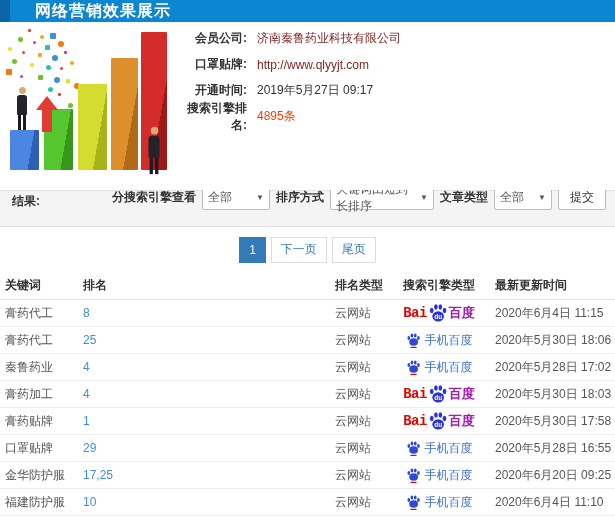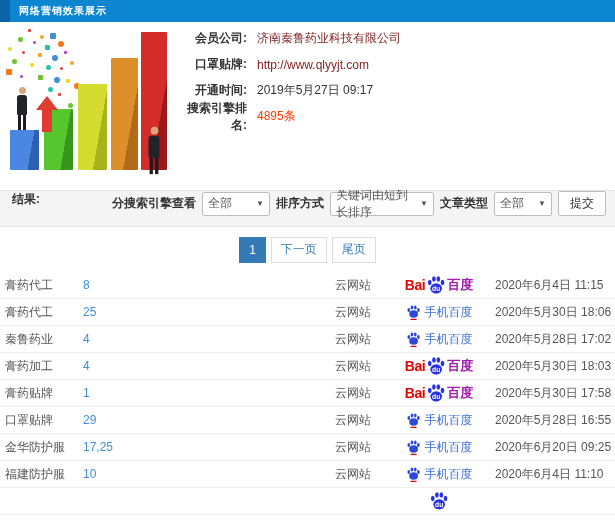--- a/index.html
+++ b/index.html
@@ -2,21 +2,21 @@
 <html><head>
 <meta charset="utf-8">
 <style>
   * { margin:0; padding:0; box-sizing:border-box; }
   html,body { width:615px; height:520px; overflow:hidden; background:#fff;
     font-family:"Liberation Sans","DejaVu Sans",sans-serif; font-size:12px; color:#333; }
 
   
   .top-bar { position:relative; height:22px; background:#0c86d0; display:flex; align-items:center; }
   .top-bar .edge { position:absolute; left:0; top:0; width:10px; height:22px; background:#0b64a8; }
-  .top-bar .title { color:#fff; font-weight:bold; font-size:10px; margin-left:19px; letter-spacing:1px; }
+  .top-bar .title { color:#fff; font-weight:bold; font-size:16px; margin-left:35px; letter-spacing:1px; }
 
   
   .info-section { position:relative; height:168px; background:#fff; }
 
   
   .clipart { position:absolute; left:0; top:3px; width:175px; height:155px; }
   .bar { position:absolute; bottom:10px; border-radius:1px; }
   .bar-blue   { left:10px;  width:29px; height:40px;  background:linear-gradient(100deg,#4b86e0 68%,#2f5fb5 68%); }
   .bar-green  { left:44px;  width:29px; height:61px;  background:linear-gradient(100deg,#55c62e 68%,#38961c 68%); }
   .bar-yellow { left:78px;  width:29px; height:86px;  background:linear-gradient(100deg,#d3dc2f 68%,#a8b31c 68%); }
@@ -37,21 +37,21 @@
   
   .info-rows { position:absolute; left:175px; top:8px; width:430px; }
   .info-row { display:flex; align-items:center; margin-bottom:9px; height:17px; }
   .info-label { width:72px; text-align:right; font-weight:bold; color:#333; }
   .info-value { margin-left:10px; }
   .v-link { color:#7f1d1d; text-decoration:none; cursor:pointer; }
   .v-red { color:#ff3c00; }
 
   
   .filter-bar { height:37px; background:#f4f4f4; border-top:1px solid #e3e3e3; border-bottom:1px solid #e3e3e3;
-    display:flex; align-items:flex-start; padding:0 9px 0 12px; }
+    display:flex; align-items:flex-end; padding:0 9px 16px 12px; }
   .filter-bar .result-label { font-weight:bold; }
   .filter-right { margin-left:auto; display:flex; align-items:center; gap:6px; }
   .filter-right label { font-weight:bold; }
   .fake-select { display:flex; align-items:center; justify-content:space-between; height:24px; background:#fff;
     border:1px solid #bdbdbd; border-radius:2px; padding:0 5px; color:#555; cursor:pointer; }
   .sel-engine { width:68px; } .sel-sort { width:104px; } .sel-article { width:58px; }
   .caret { font-size:8px; color:#555; margin-left:4px; }
   .submit-btn { height:25px; padding:0 11px; background:#fff; border:1px solid #bdbdbd; border-radius:2px;
     font-size:12px; color:#333; cursor:pointer; font-family:inherit; }
 
@@ -68,21 +68,21 @@
   .c1 { width:83px; padding-left:5px; }
   .c2 { width:252px; }
   .c3 { width:58px; }
   .c4 { width:92px; display:flex; justify-content:center; }
   .c5 { flex:1; padding-left:10px; }
   .cell-kw { color:#555; }
   .rank-link { color:#3f8fd9; text-decoration:none; cursor:pointer; }
   .cell-type { color:#555; }
   .cell-time { color:#555; }
 
-  .engine { display:none; align-items:center; }
+  .engine { display:none; align-items:center;font-family:Liberation Mono, monospace; }
   .bd-bai { color:#e10601; font-weight:bold; font-size:14px; letter-spacing:-0.5px; }
   .bd-cn  { color:#a21caf; font-weight:bold; font-size:13px; }
   .bd-paw { width:20px; height:20px; margin:0 1px; color:#2932e1; }
   .bd-paw svg { width:20px; height:20px; display:block; }
   .paw-sm { width:15px; height:15px; margin-right:4px; color:#2e49d8; }
   .paw-sm svg { width:15px; height:15px; display:block; }
   .mob-label { color:#3a6fd8; cursor:pointer; }
 </style>
 </head>
 <body>
@@ -194,20 +194,27 @@
   </div>
 </div>
 
 <div class="pagination">
   <div class="page-btn active">1</div>
   <div class="page-btn">下一页</div>
   <div class="page-btn">尾页</div>
 </div>
 
 <div class="table">
+  <div class="t-row t-head">
+    <div class="c1">关键词</div>
+    <div class="c2">排名</div>
+    <div class="c3">排名类型</div>
+    <div class="c4">搜索引擎类型</div>
+    <div class="c5">最新更新时间</div>
+  </div>
   <div>
   <div class="t-row">
     <div class="c1 cell-kw">膏药代工</div>
     <div class="c2"><a class="rank-link">8</a></div>
     <div class="c3 cell-type">云网站</div>
     <div class="c4">
       <span class="engine engine-baidu" style="display: inline-flex;">
         <b class="bd-bai">Bai</b>
         <span class="bd-paw">
           <svg viewBox="0 0 24 24">

